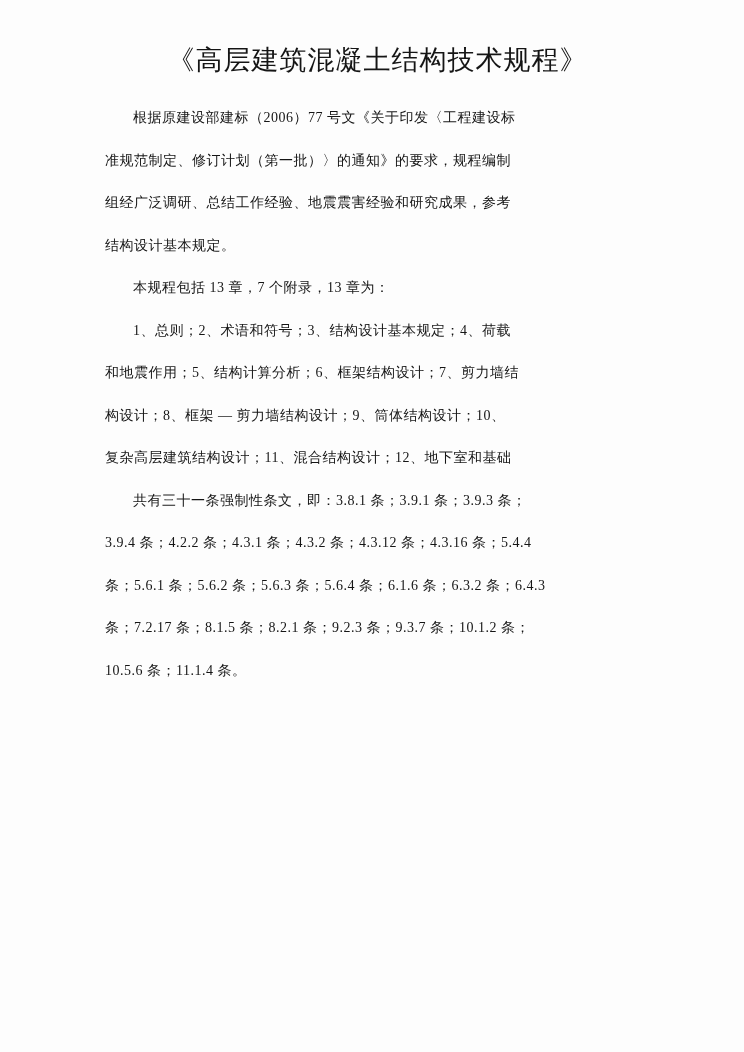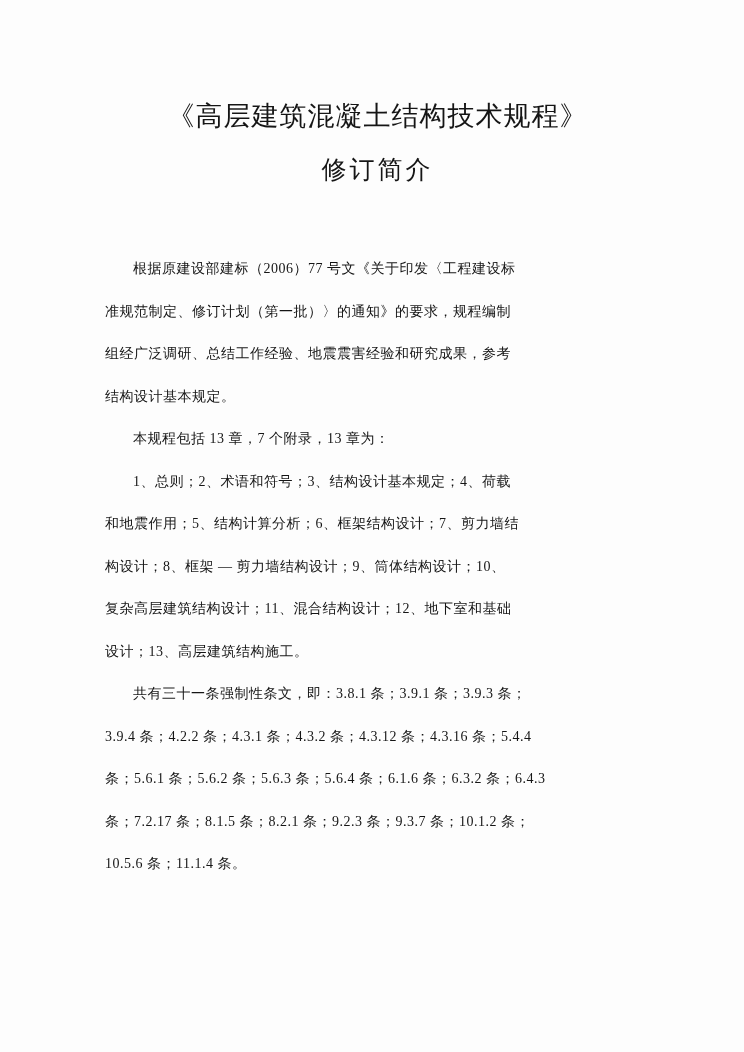--- a/index.html
+++ b/index.html
@@ -10,21 +10,21 @@
   .doc-page {
     position: relative;
     width: 744px;
     height: 1052px;
     margin: 0 auto;
     background: #fdfdfd;
     color: #151515;
     font-family: "Liberation Serif", "DejaVu Serif", serif;
     overflow: hidden;
     box-sizing: border-box;
-    padding: 98px 94px 0 105px;
+    padding: 42px 94px 0 105px;
   }
   .doc-title {
     width: 545px;
     margin: 0 0 19px 0;
     font-size: 27px;
     font-weight: normal;
     text-align: center;
     letter-spacing: 1px;
     line-height: 36px;
     white-space: nowrap;
@@ -54,41 +54,39 @@
     text-indent: 2em;
   }
 </style>
 </head>
 <body>
 
 <div class="doc-page">
 
   <h1 class="doc-title">《高层建筑混凝土结构技术规程》</h1>
 
-  <h2 class="doc-subtitle">修订简介</h2>
 
   <div class="doc-body">
 
     <div class="para">
       <div class="line indent">根据原建设部建标（2006）77 号文《关于印发〈工程建设标</div>
       <div class="line">准规范制定、修订计划（第一批）〉的通知》的要求，规程编制</div>
       <div class="line">组经广泛调研、总结工作经验、地震震害经验和研究成果，参考</div>
       <div class="line">结构设计基本规定。</div>
     </div>
 
     <div class="para">
       <div class="line indent">本规程包括 13 章，7 个附录，13 章为：</div>
     </div>
 
     <div class="para">
       <div class="line indent">1、总则；2、术语和符号；3、结构设计基本规定；4、荷载</div>
       <div class="line">和地震作用；5、结构计算分析；6、框架结构设计；7、剪力墙结</div>
       <div class="line">构设计；8、框架 — 剪力墙结构设计；9、筒体结构设计；10、</div>
       <div class="line">复杂高层建筑结构设计；11、混合结构设计；12、地下室和基础</div>
-      <div class="line">设计；13、高层建筑结构施工。</div>
     </div>
 
     <div class="para">
       <div class="line indent">共有三十一条强制性条文，即：3.8.1 条；3.9.1 条；3.9.3 条；</div>
       <div class="line">3.9.4 条；4.2.2 条；4.3.1 条；4.3.2 条；4.3.12 条；4.3.16 条；5.4.4</div>
       <div class="line">条；5.6.1 条；5.6.2 条；5.6.3 条；5.6.4 条；6.1.6 条；6.3.2 条；6.4.3</div>
       <div class="line">条；7.2.17 条；8.1.5 条；8.2.1 条；9.2.3 条；9.3.7 条；10.1.2 条；</div>
       <div class="line">10.5.6 条；11.1.4 条。</div>
     </div>
 

